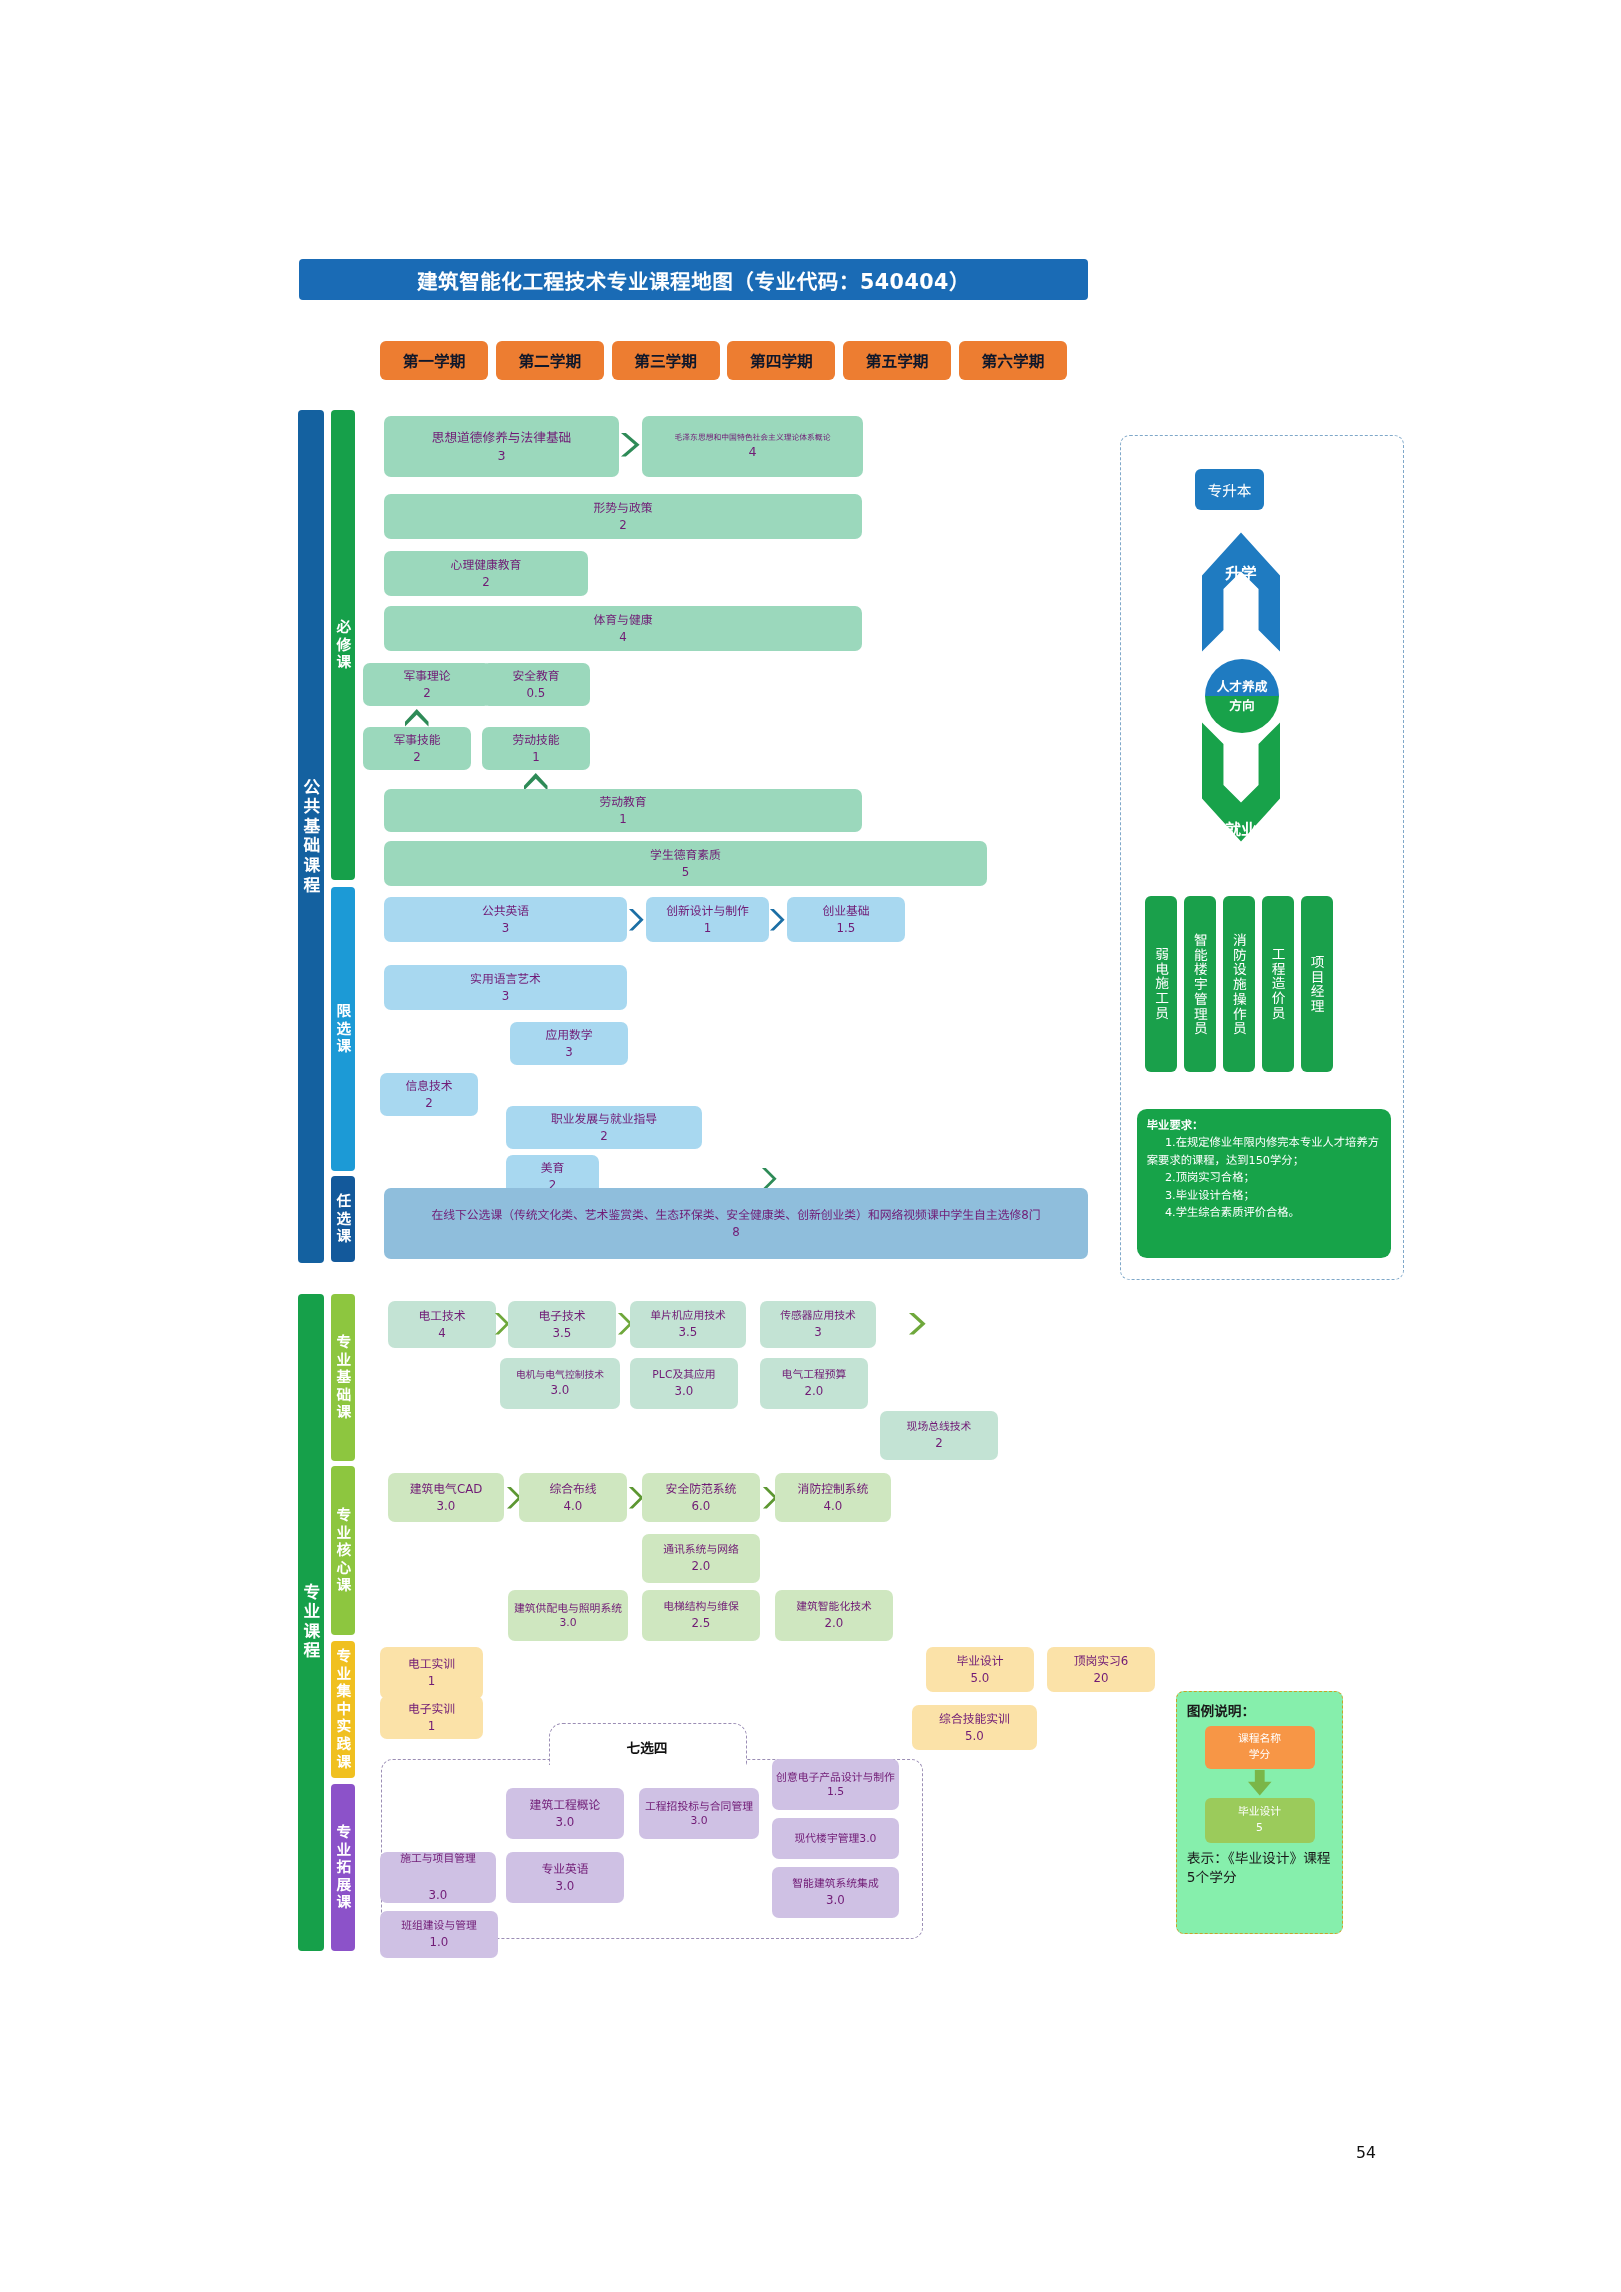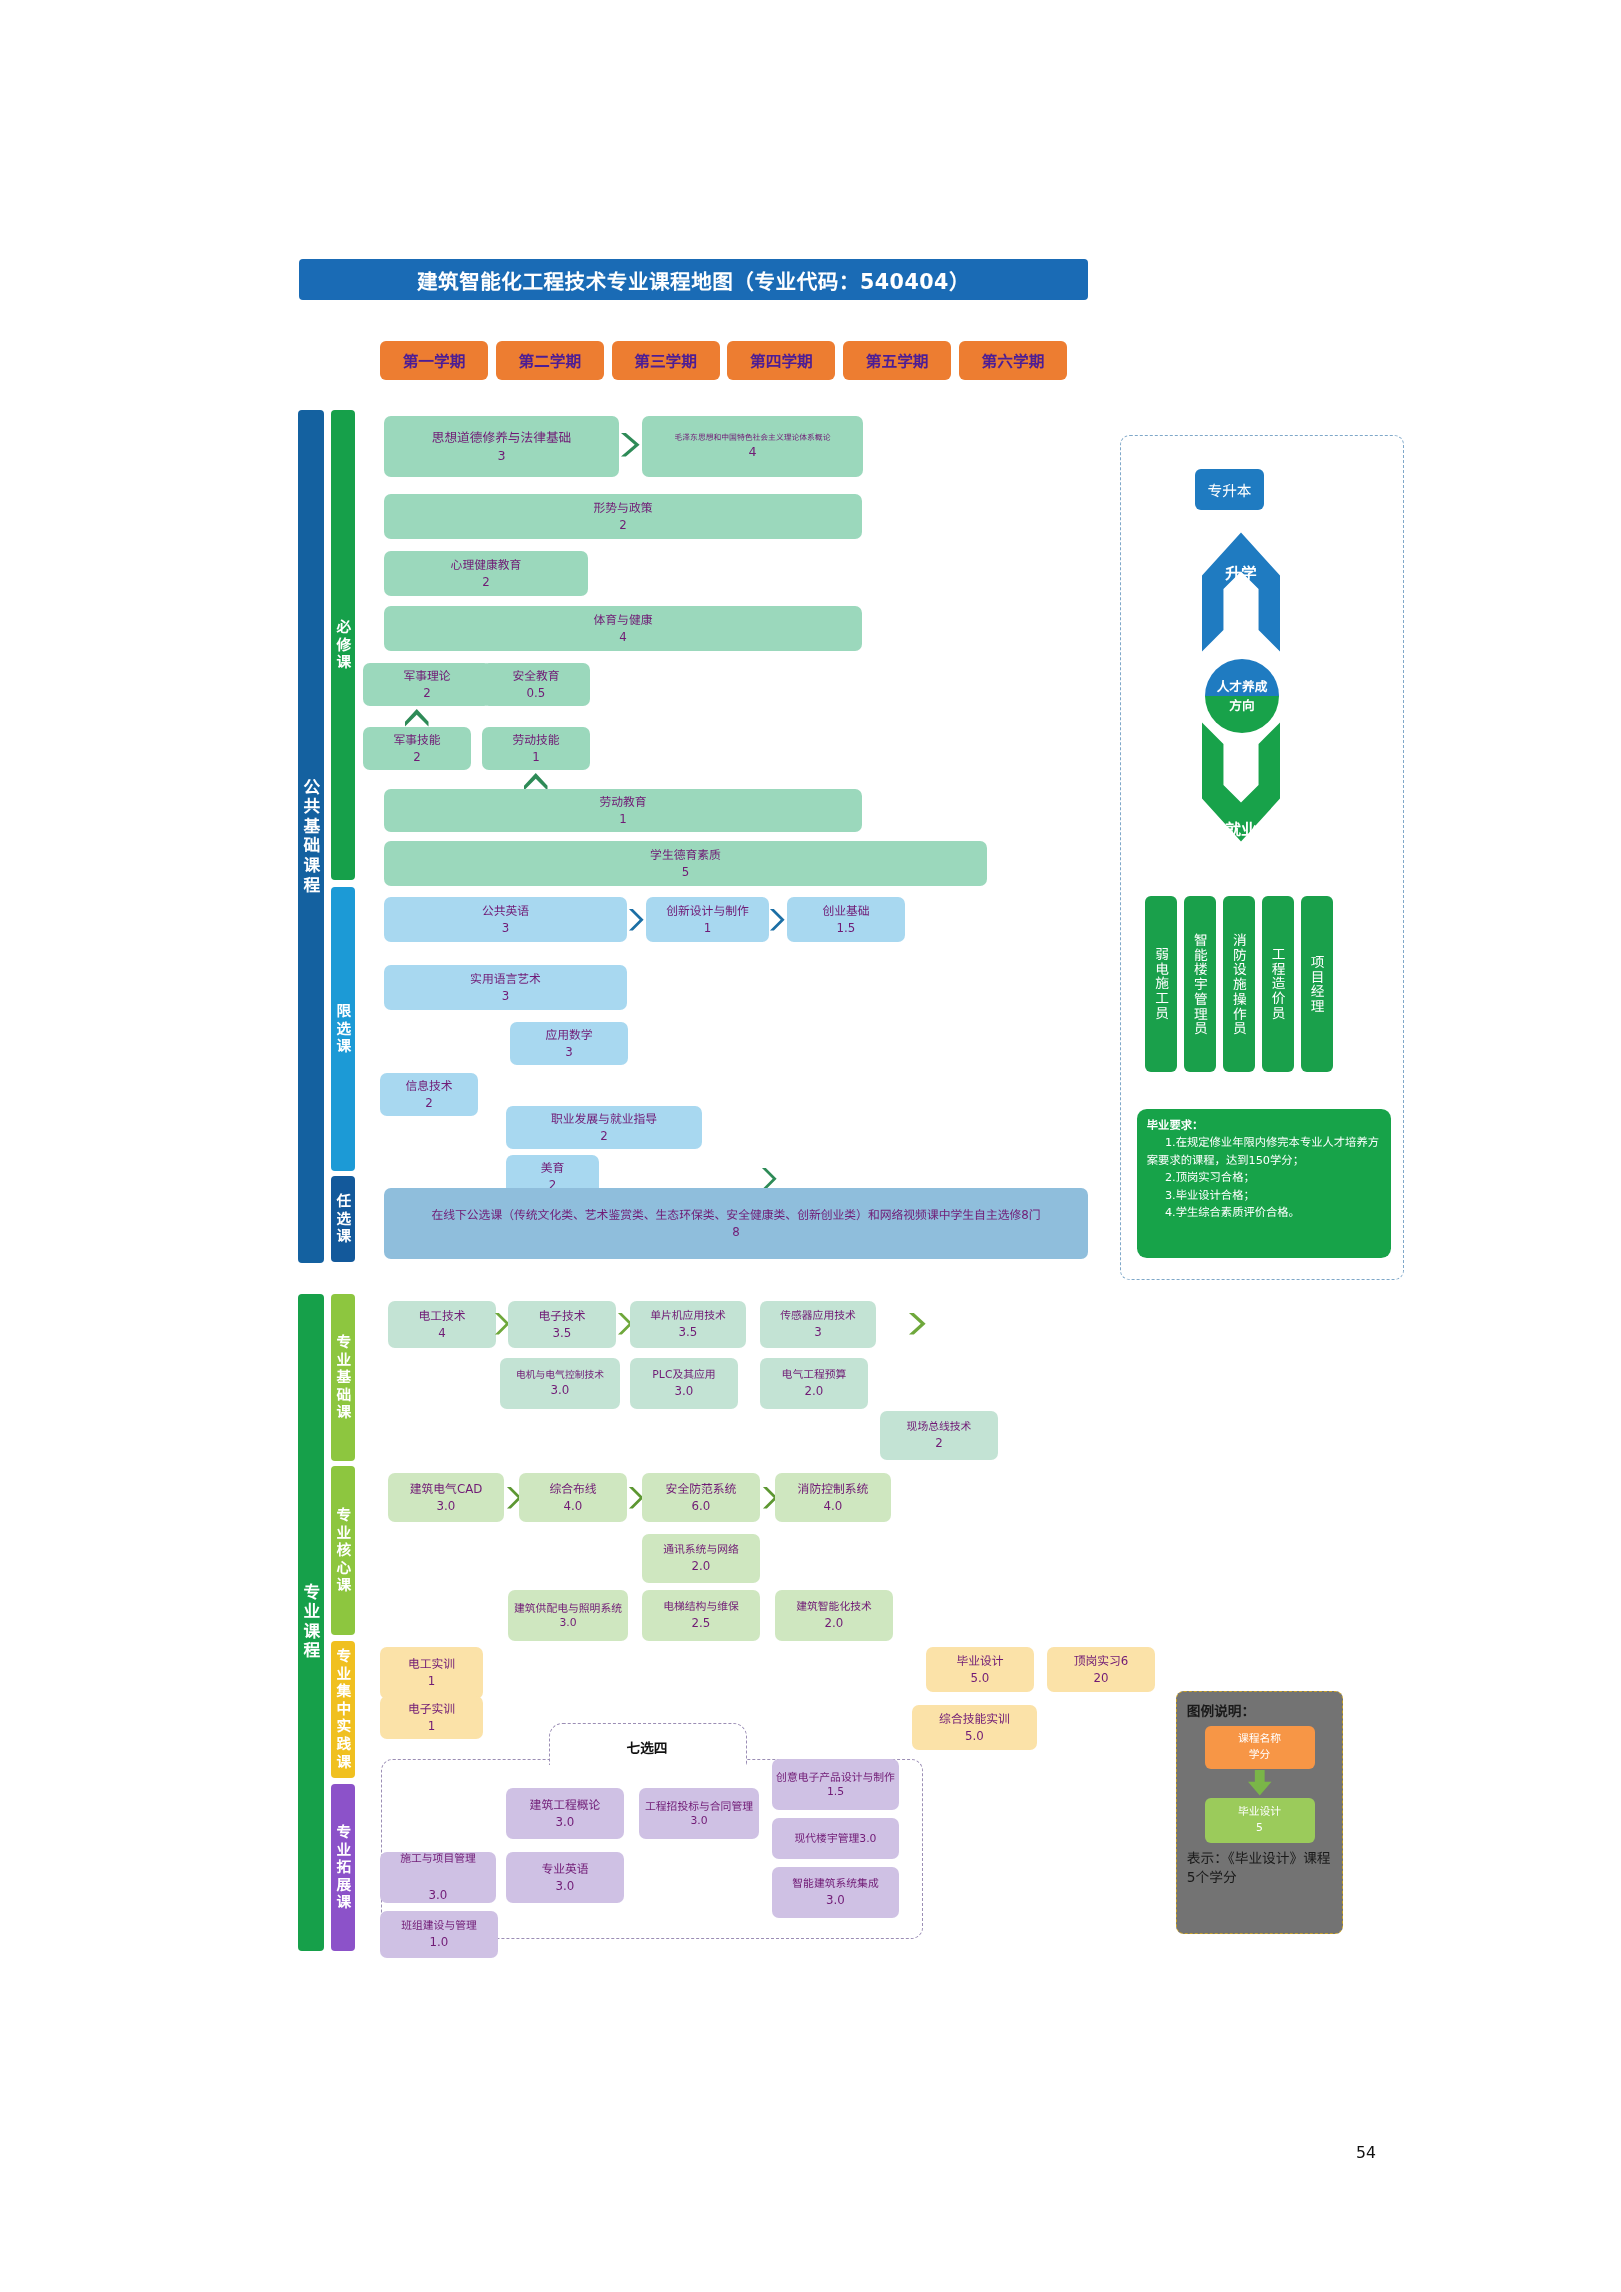--- a/index.html
+++ b/index.html
@@ -17,21 +17,21 @@
     background:#1a6bb5;border-radius:3.9px;
     display:flex;align-items:center;justify-content:center;
     color:#fff;font-size:20.6px;font-weight:bold;letter-spacing:0.5px;
   }
 
   
   .sem-tabs{position:absolute;left:380px;top:341px;display:flex;gap:7.8px;}
   .sem-tab{
     width:108px;height:39px;background:#ED7D31;border-radius:5.9px;
     display:flex;align-items:center;justify-content:center;
-    color:#4c1d95;font-size:15.7px;font-weight:bold;
+    color:#0f172a;font-size:15.7px;font-weight:bold;
   }
 
   
   .rail{
     position:absolute;border-radius:3.9px;color:#fff;font-weight:bold;
     display:flex;align-items:center;justify-content:center;
     writing-mode:vertical-rl;text-orientation:upright;
     letter-spacing:2.9px;font-size:16.7px;
   }
   .rail-outer{width:25.5px;}
@@ -113,21 +113,21 @@
     background:#17A349;border-radius:9.8px;color:#fff;
     font-size:11.3px;line-height:1.55;padding:7.8px 9.8px;box-sizing:border-box;
   }
   .grad-box .hd{font-weight:bold;}
   .grad-box p{margin:0;}
   .grad-box .ind{text-indent:1.6em;}
 
   
   .legend{
     position:absolute;left:1176px;top:1691px;width:167px;height:243px;
-    border:1px dashed #C9A227;border-radius:7.8px;background:#737373;
+    border:1px dashed #C9A227;border-radius:7.8px;background:#86efac;
     padding:7.8px 9.8px;box-sizing:border-box;
   }
   .legend .hd{font-size:13.7px;font-weight:bold;margin-bottom:5.9px;}
   .legend .lg-orange{
     width:110px;height:43px;margin:0 auto;background:#F79646;border-radius:5.9px;
     color:#fff;font-size:10.8px;display:flex;flex-direction:column;
     align-items:center;justify-content:center;line-height:1.5;
   }
   .legend .lg-arrow{width:100%;height:29px;display:flex;justify-content:center;align-items:center;}
   .legend .lg-green{

